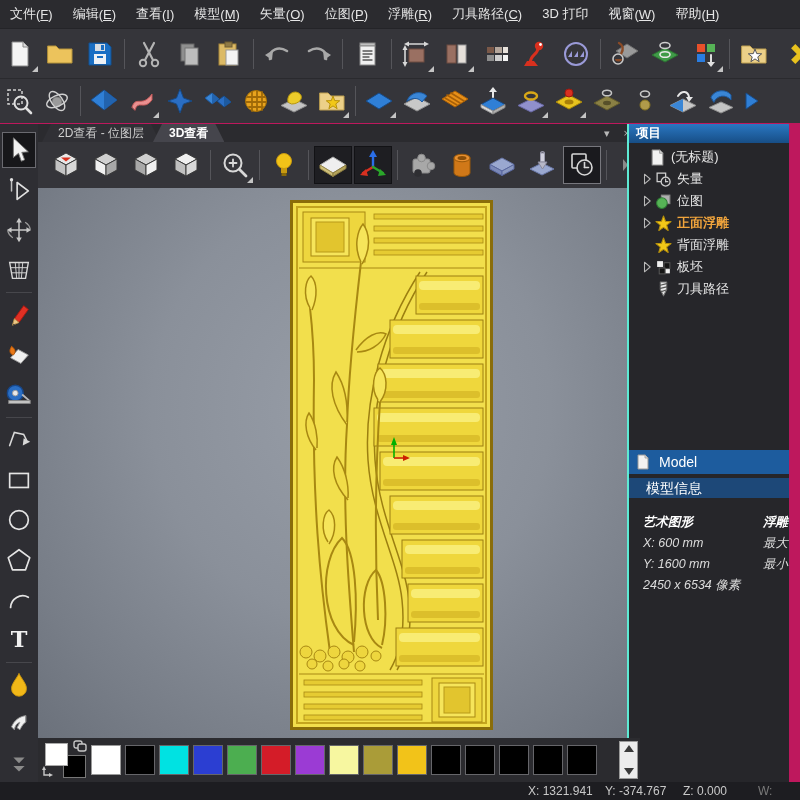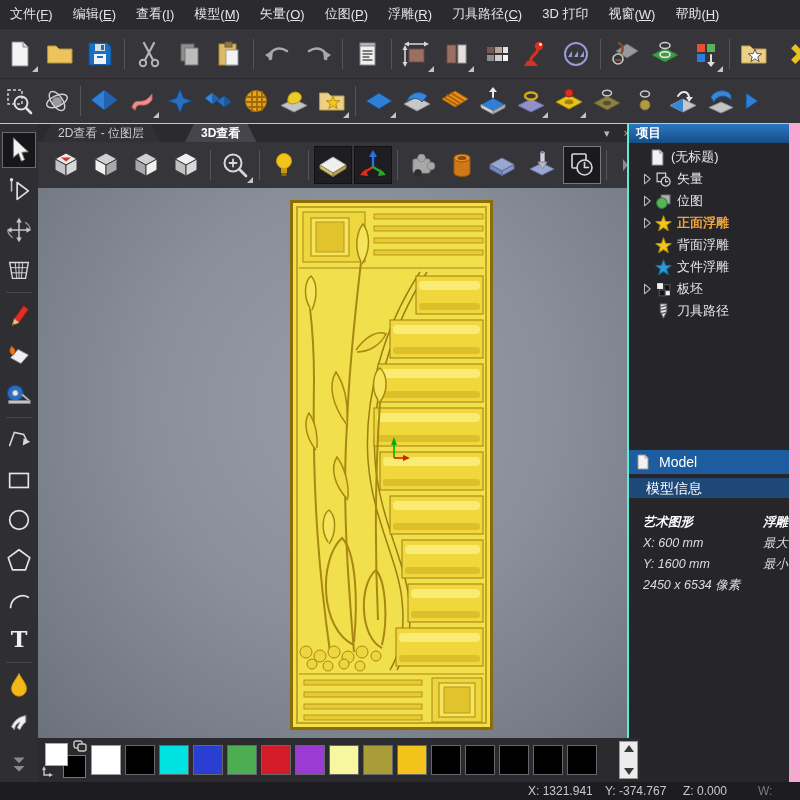--- a/index.html
+++ b/index.html
@@ -1,17 +1,17 @@
 <!DOCTYPE html>
 <html><head>
 <meta charset="utf-8">
 <style>
   html,body{margin:0;padding:0;background:#1d1d21;width:800px;height:800px;overflow:hidden;
     font-family:"Liberation Sans","DejaVu Sans",sans-serif;}
-  .app{position:absolute;left:0;top:0;width:800px;height:800px;background:#f9a8d4;}
+  .app{position:absolute;left:0;top:0;width:800px;height:800px;background:#be185d;}
   
   .menubar{position:absolute;left:0;top:0;width:800px;height:28px;background:#2b2b2f;
     display:flex;align-items:center;font-size:13px;color:#e6e6e6;}
   .menu-item{padding:0 10px;height:100%;display:flex;align-items:center;white-space:nowrap;}
   .menu-item u{text-decoration:underline;}
   
   .tb{position:absolute;background:#35353a;display:flex;align-items:center;overflow:hidden;}
   #tb1{left:0;top:28px;width:800px;height:50px;border-top:1px solid #242428;}
   #tb2{left:0;top:78px;width:800px;height:44px;border-top:1px solid #2a2a2e;}
   #tb3d{left:38px;top:142px;width:602px;height:46px;background:#35353a;padding-left:8px;}
@@ -391,21 +391,21 @@
           </svg></span>
       </button>
       <button class="tbbtn">
         <span class="ticon"><svg viewBox="0 0 30 30" width="100%" height="100%">
             <polygon points="2,7 14,15 2,23" fill="#2f7fd6" stroke="#174a86" stroke-width="1" stroke-linejoin="round"></polygon>
           </svg></span>
       </button>
     </div>
 
   <div class="tabrow">
-    <div id="tabs" style="display:flex;height:100%;gap:32px;">
+    <div id="tabs" style="display:flex;height:100%;">
         <div class="tab">2D查看 - 位图层</div>
         <div class="tab active">3D查看</div>
       </div>
     <div class="tabctls">
       <span>▾</span>
       <span>×</span>
     </div>
   </div>
 
   <div class="tb" id="tb3d">
@@ -769,27 +769,20 @@
           <span class="tlabel" style="color: rgb(240, 164, 60); font-weight: bold; text-align: center;">正面浮雕</span>
         </div>
         <div class="trow" style="padding-left: 12px;">
           <span class="exp"></span>
           <span class="ticn"><svg viewBox="0 0 16 16" width="100%" height="100%">
               <polygon points="8.0,1.0 9.9,6.0 15.1,6.2 11.0,9.5 12.4,14.6 8.0,11.7 3.6,14.6 5.0,9.5 0.9,6.2 6.1,6.0" fill="#f2c818" stroke="#b8920c" stroke-width="1" stroke-linejoin="round"></polygon>
             </svg></span>
           <span class="tlabel">背面浮雕</span>
         </div>
         <div class="trow" style="padding-left: 12px;">
-          <span class="exp"></span>
-          <span class="ticn"><svg viewBox="0 0 16 16" width="100%" height="100%">
-              <polygon points="8.0,1.0 9.9,6.0 15.1,6.2 11.0,9.5 12.4,14.6 8.0,11.7 3.6,14.6 5.0,9.5 0.9,6.2 6.1,6.0" fill="#2a9ad8" stroke="#1a6ea0" stroke-width="1" stroke-linejoin="round"></polygon>
-            </svg></span>
-          <span class="tlabel">文件浮雕</span>
-        </div>
-        <div class="trow" style="padding-left: 12px;">
           <span class="exp"><svg viewBox="0 0 16 16" width="100%" height="100%">
               <polygon points="4,2.5 10.5,8 4,13.5" fill="none" stroke="#b8b8b8" stroke-width="1.2" stroke-linejoin="round"></polygon>
             </svg></span>
           <span class="ticn"><svg viewBox="0 0 16 16" width="100%" height="100%">
               <rect x="2" y="2" width="5.5" height="5.5" fill="#f0f0f0"></rect>
               <rect x="8.5" y="3.5" width="5.5" height="5.5" fill="#141414" stroke="#555" stroke-width="1"></rect>
               <rect x="4" y="8.5" width="5.5" height="5.5" fill="#141414" stroke="#555" stroke-width="1"></rect>
               <rect x="10" y="9.5" width="4" height="4" fill="#f0f0f0"></rect>
             </svg></span>
           <span class="tlabel">板坯</span>

